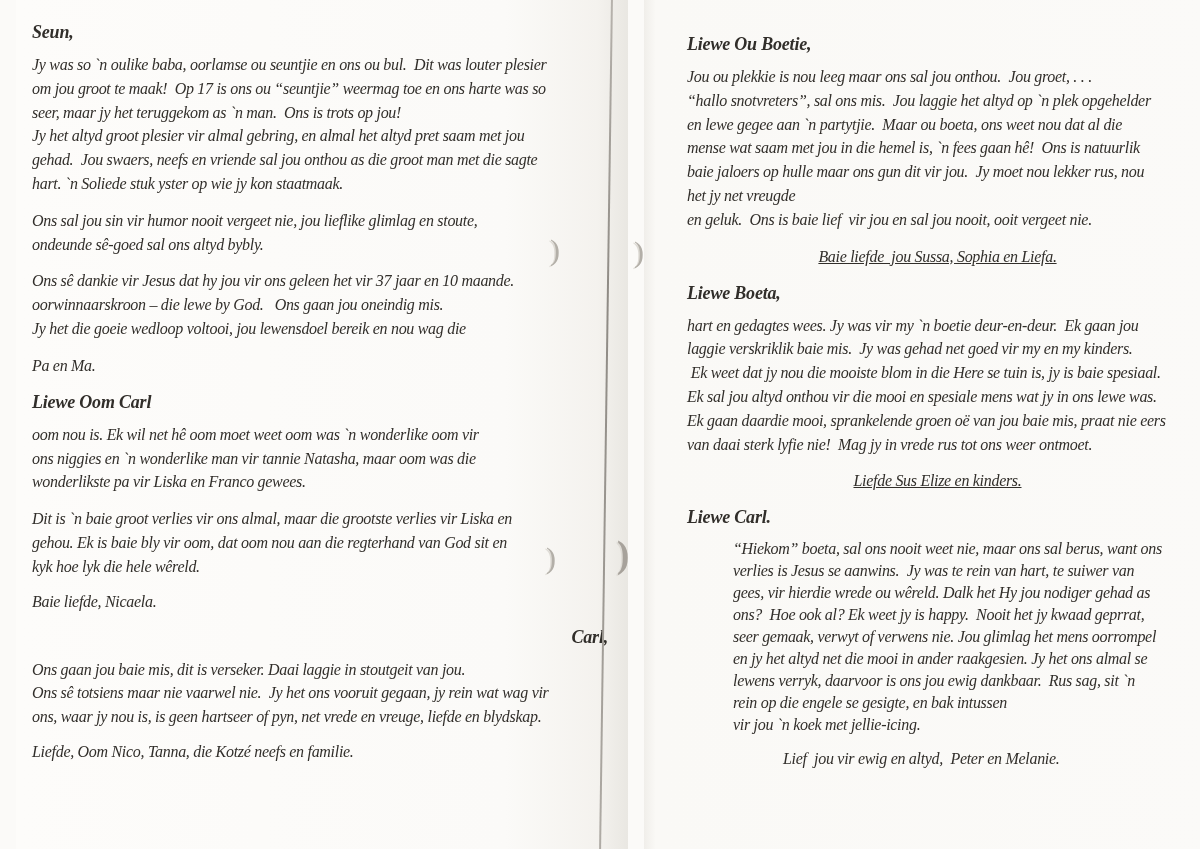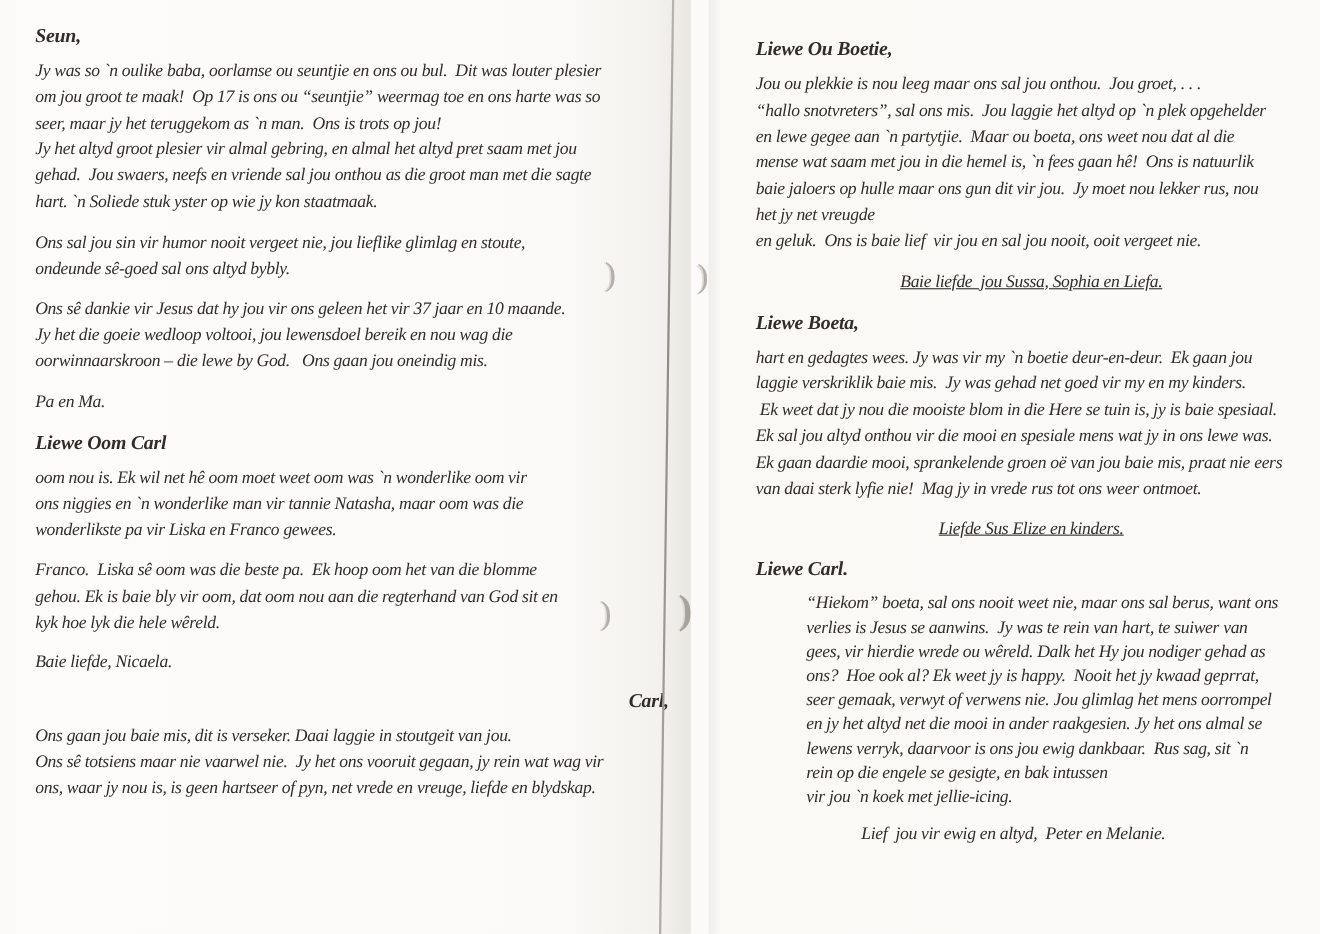--- a/index.html
+++ b/index.html
@@ -101,42 +101,43 @@
         <div class="line">Jy het altyd groot plesier vir almal gebring, en almal het altyd pret saam met jou</div>
         <div class="line">gehad.  Jou swaers, neefs en vriende sal jou onthou as die groot man met die sagte</div>
         <div class="line">hart. `n Soliede stuk yster op wie jy kon staatmaak.</div>
       </div>
     <div class="para">
         <div class="line">Ons sal jou sin vir humor nooit vergeet nie, jou lieflike glimlag en stoute,</div>
         <div class="line">ondeunde sê-goed sal ons altyd bybly.</div>
       </div>
     <div class="para">
         <div class="line">Ons sê dankie vir Jesus dat hy jou vir ons geleen het vir 37 jaar en 10 maande.</div>
+        <div class="line">oorwinnaarskroon – die lewe by God.   Ons gaan jou oneindig mis.</div>
         <div class="line">Jy het die goeie wedloop voltooi, jou lewensdoel bereik en nou wag die</div>
-        <div class="line">oorwinnaarskroon – die lewe by God.   Ons gaan jou oneindig mis.</div>
       </div>
     <div class="sig">Pa en Ma.</div>
     <div class="head">Liewe Oom Carl</div>
     <div class="para">
         <div class="line">oom nou is. Ek wil net hê oom moet weet oom was `n wonderlike oom vir</div>
         <div class="line">ons niggies en `n wonderlike man vir tannie Natasha, maar oom was die</div>
         <div class="line">wonderlikste pa vir Liska en Franco gewees.</div>
       </div>
     <div class="para mb-sm">
-        <div class="line">Franco.  Liska sê oom was die beste pa.  Ek hoop oom het van die blomme</div>
+        <div class="line">Dit is `n baie groot verlies vir ons almal, maar die grootste verlies vir Liska en</div>
         <div class="line">gehou. Ek is baie bly vir oom, dat oom nou aan die regterhand van God sit en</div>
         <div class="line">kyk hoe lyk die hele wêreld.</div>
       </div>
     <div class="sig mb-sm">Baie liefde, Nicaela.</div>
     <div class="head mt-sm">Carl,</div>
     <div class="para mb-sm">
         <div class="line">Ons gaan jou baie mis, dit is verseker. Daai laggie in stoutgeit van jou.</div>
         <div class="line">Ons sê totsiens maar nie vaarwel nie.  Jy het ons vooruit gegaan, jy rein wat wag vir</div>
         <div class="line">ons, waar jy nou is, is geen hartseer of pyn, net vrede en vreuge, liefde en blydskap.</div>
       </div>
+    <div class="sig">Liefde, Oom Nico, Tanna, die Kotzé neefs en familie.</div>
   </div>
 
   <div class="divider"></div>
 
   <div class="page page-right">
     <div class="head">Liewe Ou Boetie,</div>
     <div class="para">
         <div class="line">Jou ou plekkie is nou leeg maar ons sal jou onthou.  Jou groet, . . .</div>
         <div class="line">“hallo snotvreters”, sal ons mis.  Jou laggie het altyd op `n plek opgehelder</div>
         <div class="line">en lewe gegee aan `n partytjie.  Maar ou boeta, ons weet nou dat al die</div>

